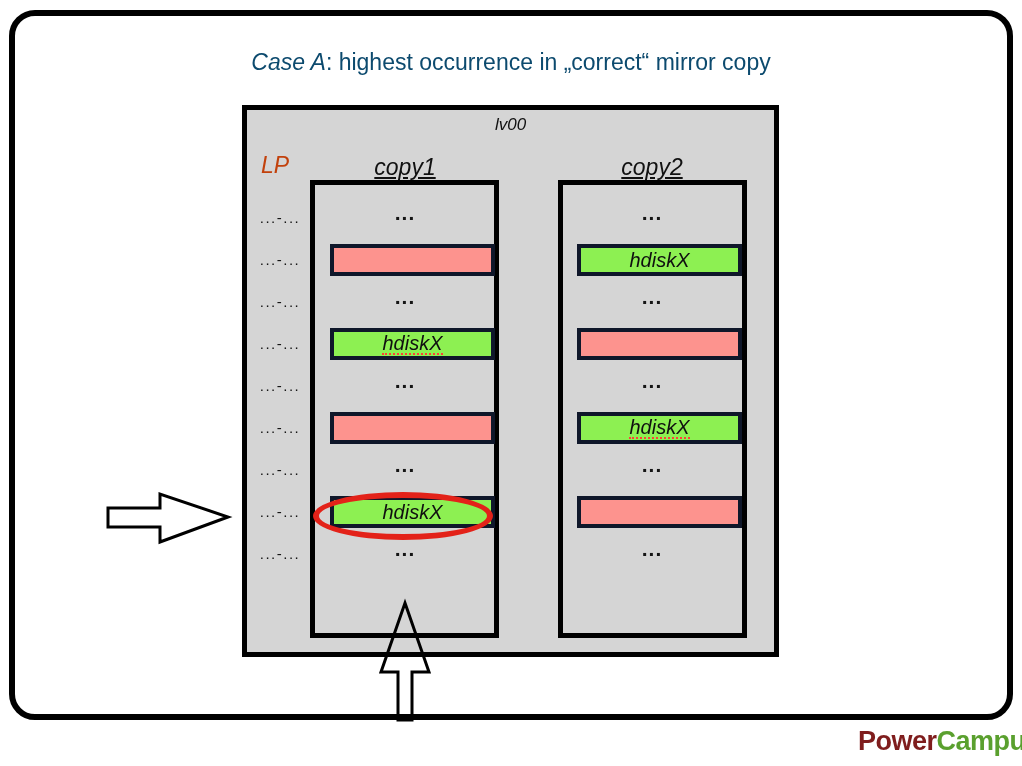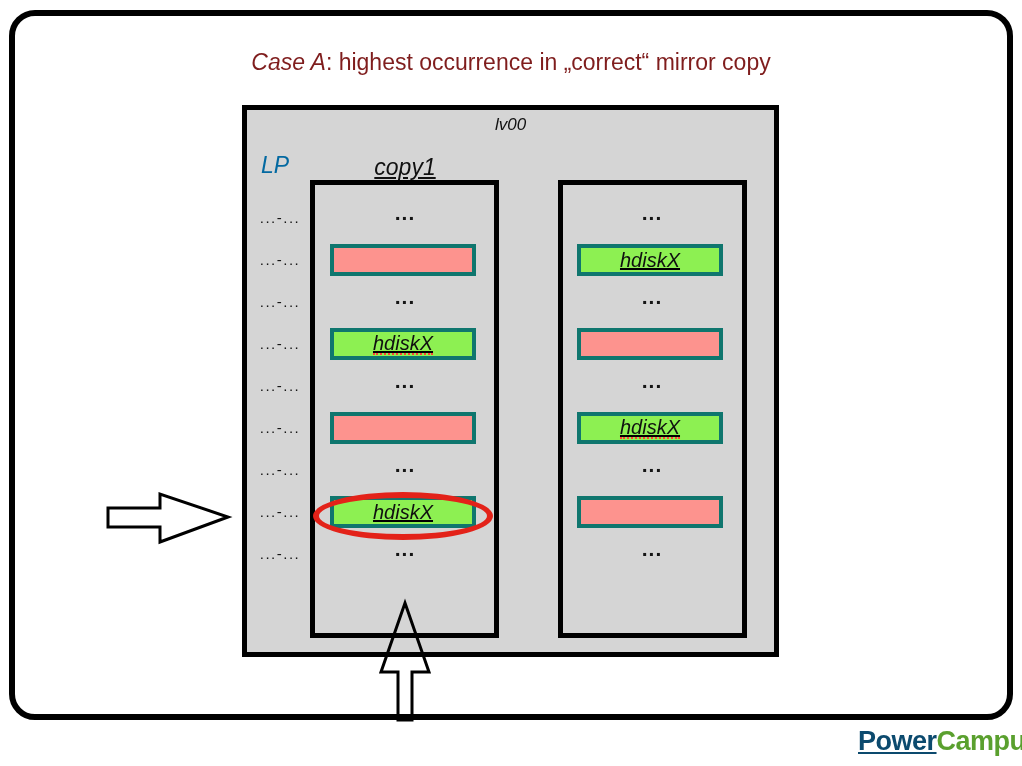--- a/index.html
+++ b/index.html
@@ -3,44 +3,44 @@
 <meta charset="utf-8">
 <style>
   * { margin:0; padding:0; box-sizing:border-box; }
   html,body { width:1022px; height:766px; background:#ffffff; font-family:"Liberation Sans", sans-serif; overflow:hidden; }
   .stage { position:relative; width:1022px; height:766px; background:#fff; }
 
   .frame { position:absolute; left:9px; top:10px; width:1004px; height:710px;
            border:6px solid #000; border-radius:26px; background:#fff; }
 
   .slide-title { position:absolute; left:0; top:49px; width:1022px; text-align:center;
-                 font-size:23px; color:#7f1d1d; }
+                 font-size:23px; color:#0c4a6e; }
   .slide-title .it { font-style:italic; }
 
   .panel { position:absolute; left:242px; top:105px; width:537px; height:552px;
            border:5px solid #000; background:#d5d5d5; }
 
   .vol-label { position:absolute; left:0; top:5px; width:527px; text-align:center;
                font-style:italic; font-size:17px; color:#111; }
-  .lp-header { position:absolute; left:14px; top:42px; font-style:italic; font-size:23px; color:#0369a1; }
+  .lp-header { position:absolute; left:14px; top:42px; font-style:italic; font-size:23px; color:#c2410c; }
   .col-header { position:absolute; top:44px; width:150px; text-align:center;
                 font-style:italic; font-size:23px; color:#111;text-decoration:underline; }
   .col-header.c0 { left:83px; }
   .col-header.c1 { left:330px; }
 
   .inner-box { position:absolute; top:70px; width:189px; height:458px; border:5px solid #000; }
   .inner-box.c0 { left:63px; }
   .inner-box.c1 { left:311px; }
 
   .lp-label { position:absolute; width:64px; text-align:center; font-size:15px;
               letter-spacing:1.5px; color:#151515; height:20px; line-height:20px; }
   .dots-cell { position:absolute; width:80px; text-align:center; font-size:21px;
                font-weight:600; letter-spacing:1px; color:#151515; height:24px; line-height:18px; }
-  .disk-block { position:absolute; width:146px; height:32px; border:4px solid #0f766e;
-                display:flex; align-items:center; justify-content:center;text-decoration:underline; }
+  .disk-block { position:absolute; width:165px; height:32px; border:4px solid #0f172a;
+                display:flex; align-items:center; justify-content:center; }
   .disk-block .lbl { font-style:italic; font-size:20px; color:#101010; line-height:20px; }
   .disk-block .lbl.squiggle { border-bottom:2px dotted #ff4136; }
 
   .ellipse { position:absolute; left:66px; top:382px; width:180px; height:48px;
              border:6px solid #e32219; border-radius:50%; z-index:6; }
 
   .arrow-svg { position:absolute; z-index:7; }
   #left-arrow { left:100px; top:488px; }
   #up-arrow { left:372px; top:598px; }
 
@@ -57,20 +57,21 @@
   <div class="frame"></div>
 
   <div class="slide-title">
     <span class="it">Case A</span><span>: highest occurrence in „correct“ mirror copy</span>
   </div>
 
   <div class="panel">
     <div class="vol-label">lv00</div>
     <div class="lp-header">LP</div>
     <div class="col-header c0">copy1</div>
+    <div class="col-header c1">copy2</div>
 
     <div class="inner-box c0"></div>
     <div class="inner-box c1"></div>
 
     <div id="rows-layer">
         <div class="lp-label" style="left: 1px; top: 98px;">...-...</div>
         <div class="lp-label" style="left: 1px; top: 140px;">...-...</div>
         <div class="lp-label" style="left: 1px; top: 182px;">...-...</div>
         <div class="lp-label" style="left: 1px; top: 224px;">...-...</div>
         <div class="lp-label" style="left: 1px; top: 266px;">...-...</div>
@@ -111,16 +112,16 @@
 
   <svg id="left-arrow" class="arrow-svg" width="135" height="60" viewBox="0 0 135 60">
     <polygon points="8,20 60,20 60,6 128,29 60,54 60,39 8,39" fill="#ffffff" stroke="#000000" stroke-width="3" stroke-linejoin="miter"></polygon>
   </svg>
 
   <svg id="up-arrow" class="arrow-svg" width="66" height="126" viewBox="0 0 66 126">
     <polygon points="33,5 57,74 40,74 40,122 26,122 26,74 9,74" fill="none" stroke="#000000" stroke-width="3" stroke-linejoin="miter"></polygon>
   </svg>
 
   <div class="logo">
-    <span class="p1" style="color: #0c4a6e; text-decoration: underline;">Power</span><span class="p2" style="color: rgb(90, 160, 46);">Campus</span>
+    <span class="p1" style="color: #7f1d1d;">Power</span><span class="p2" style="color: rgb(90, 160, 46);">Campus</span>
   </div>
 
 </div>
 
 </body></html>

